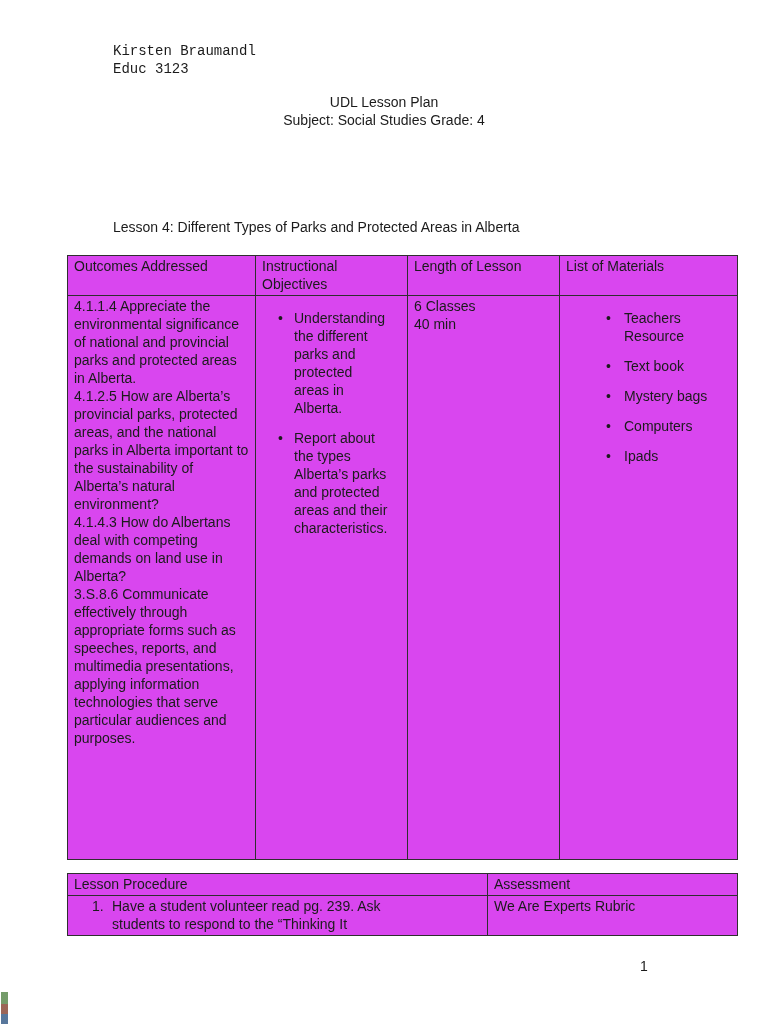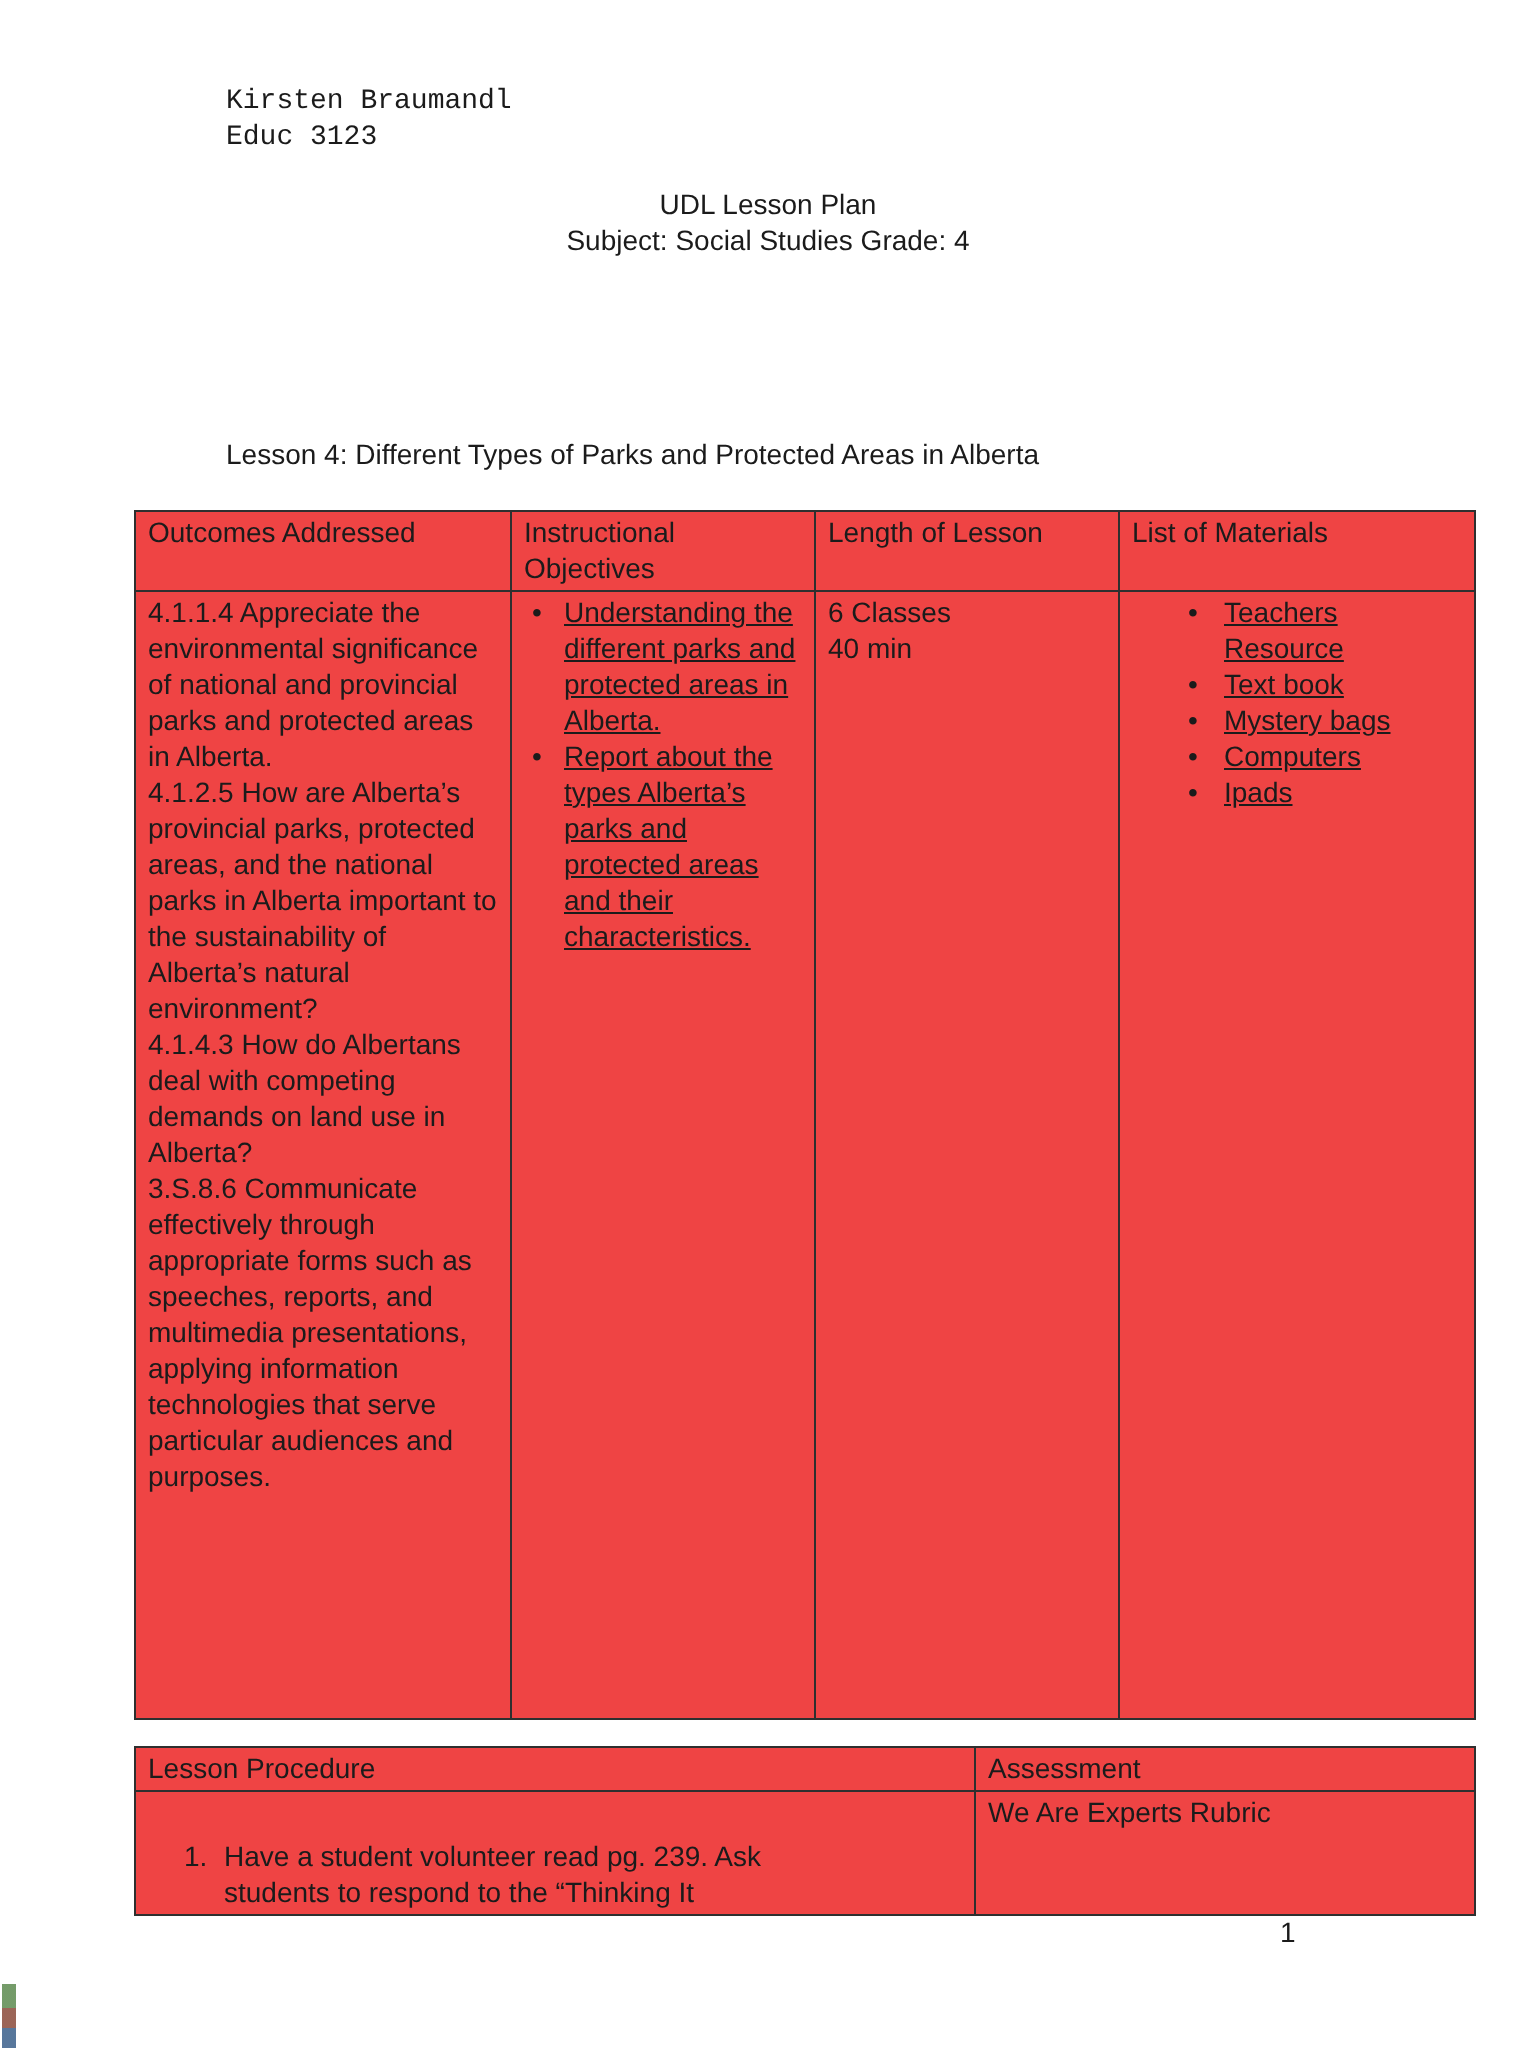--- a/index.html
+++ b/index.html
@@ -14,50 +14,50 @@
     line-height:18px;
   }
   .page { position:absolute; inset:0; background:#fff; }
 
   .author-block { position:absolute; left:113px; top:42px;font-family:Liberation Mono, monospace; }
   .doc-title-block { position:absolute; left:0; top:93px; width:768px; text-align:center; }
   .intro { position:absolute; left:113px; top:147px; width:512px; }
   .lesson-head { position:absolute; left:113px; top:218px; width:620px; }
   .bold { font-weight:bold; }
 
-  table { border-collapse:collapse; table-layout:fixed; position:absolute; background:#ef4444; }
+  table { border-collapse:collapse; table-layout:fixed; position:absolute; background:#d946ef; }
   th, td {
     border:1px solid #2f2f2f;
     vertical-align:top;
     text-align:left;
     font-weight:normal;
     padding:1px 6px 2px 6px;
     overflow:hidden;
   }
 
   .t1 { left:67px; top:255px; width:670px; }
   .t1 col.c1 { width:188px; }
   .t1 col.c2 { width:152px; }
   .t1 col.c3 { width:152px; }
   .t1 col.c4 { width:178px; }
   .t1 .body-row td { height:564px; }
   .outcome { margin:0; }
 
   ul.bullets { list-style:none; margin:0; }
-  ul.bullets > li { position:relative; padding-left:20px; margin:0;text-decoration:underline; }
+  ul.bullets > li { position:relative; padding-left:20px; margin:12px; }
   ul.bullets > li::before { content:"\2022"; position:absolute; left:4px; top:0; }
   .materials-list { margin-left:24px !important; }
   .materials-list > li { padding-left:22px !important; }
   .materials-list > li::before { left:4px; }
 
   .t2 { left:67px; top:873px; width:670px; }
   .t2 col.p1 { width:420px; }
   .t2 col.p2 { width:250px; }
 
-  ol.numbered { list-style:none; counter-reset:item; margin-left:18px;margin-top:22px; }
+  ol.numbered { list-style:none; counter-reset:item; margin-left:18px; }
   ol.numbered > li { counter-increment:item; position:relative; padding-left:20px; width:322px; }
   ol.numbered > li::before { content:counter(item) "."; position:absolute; left:0; top:0; }
 
   .page-number { position:absolute; left:640px; top:957px; width:24px; text-align:left; }
 
   .edge-sliver {
     position:absolute; left:1px; bottom:0; width:7px; height:32px;
     background:linear-gradient(to bottom, #5c8a4f 0 12px, #8a4a3a 12px 22px, #3a5f8a 22px 32px);
     opacity:0.85;
   }

